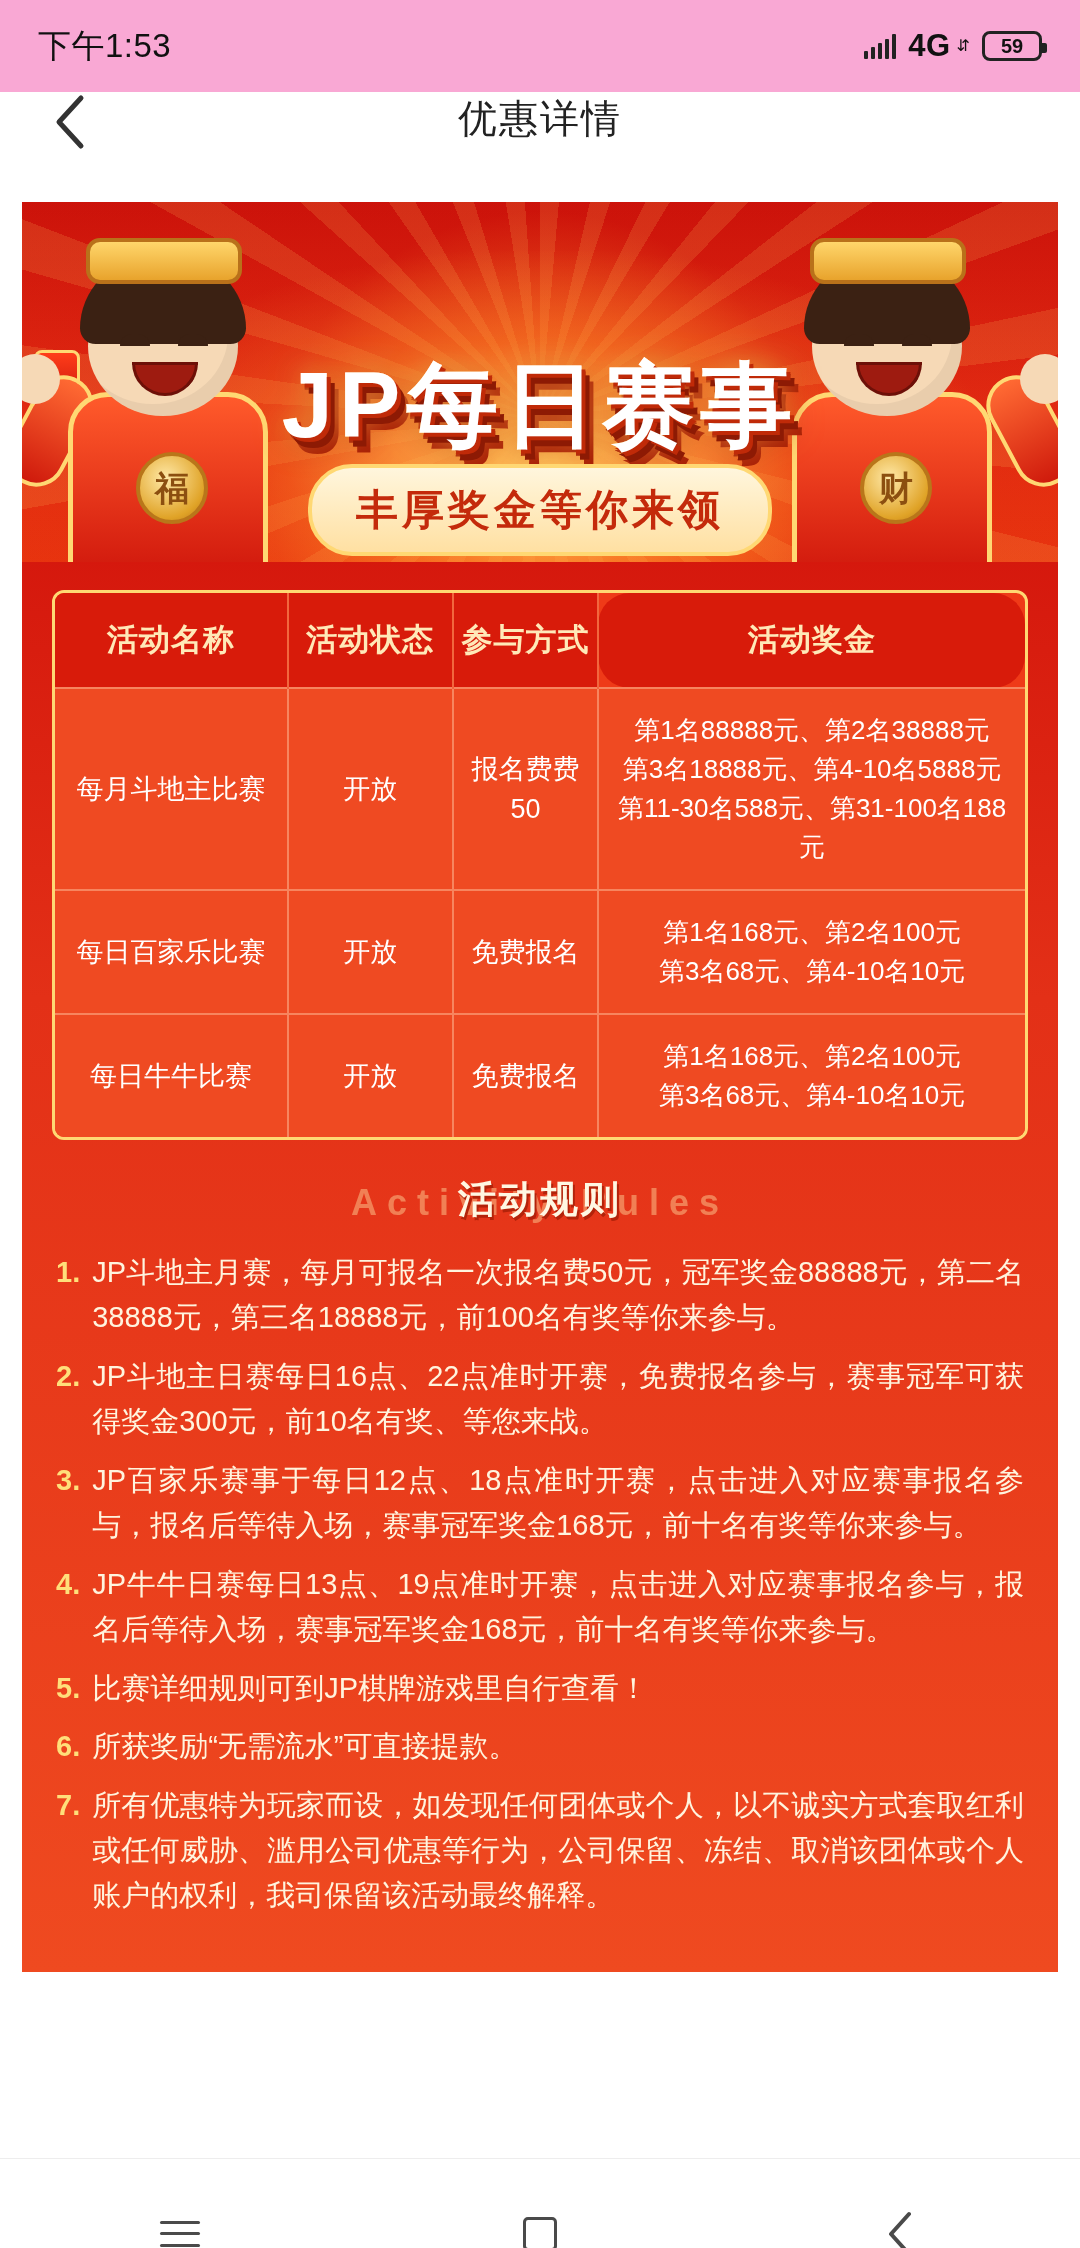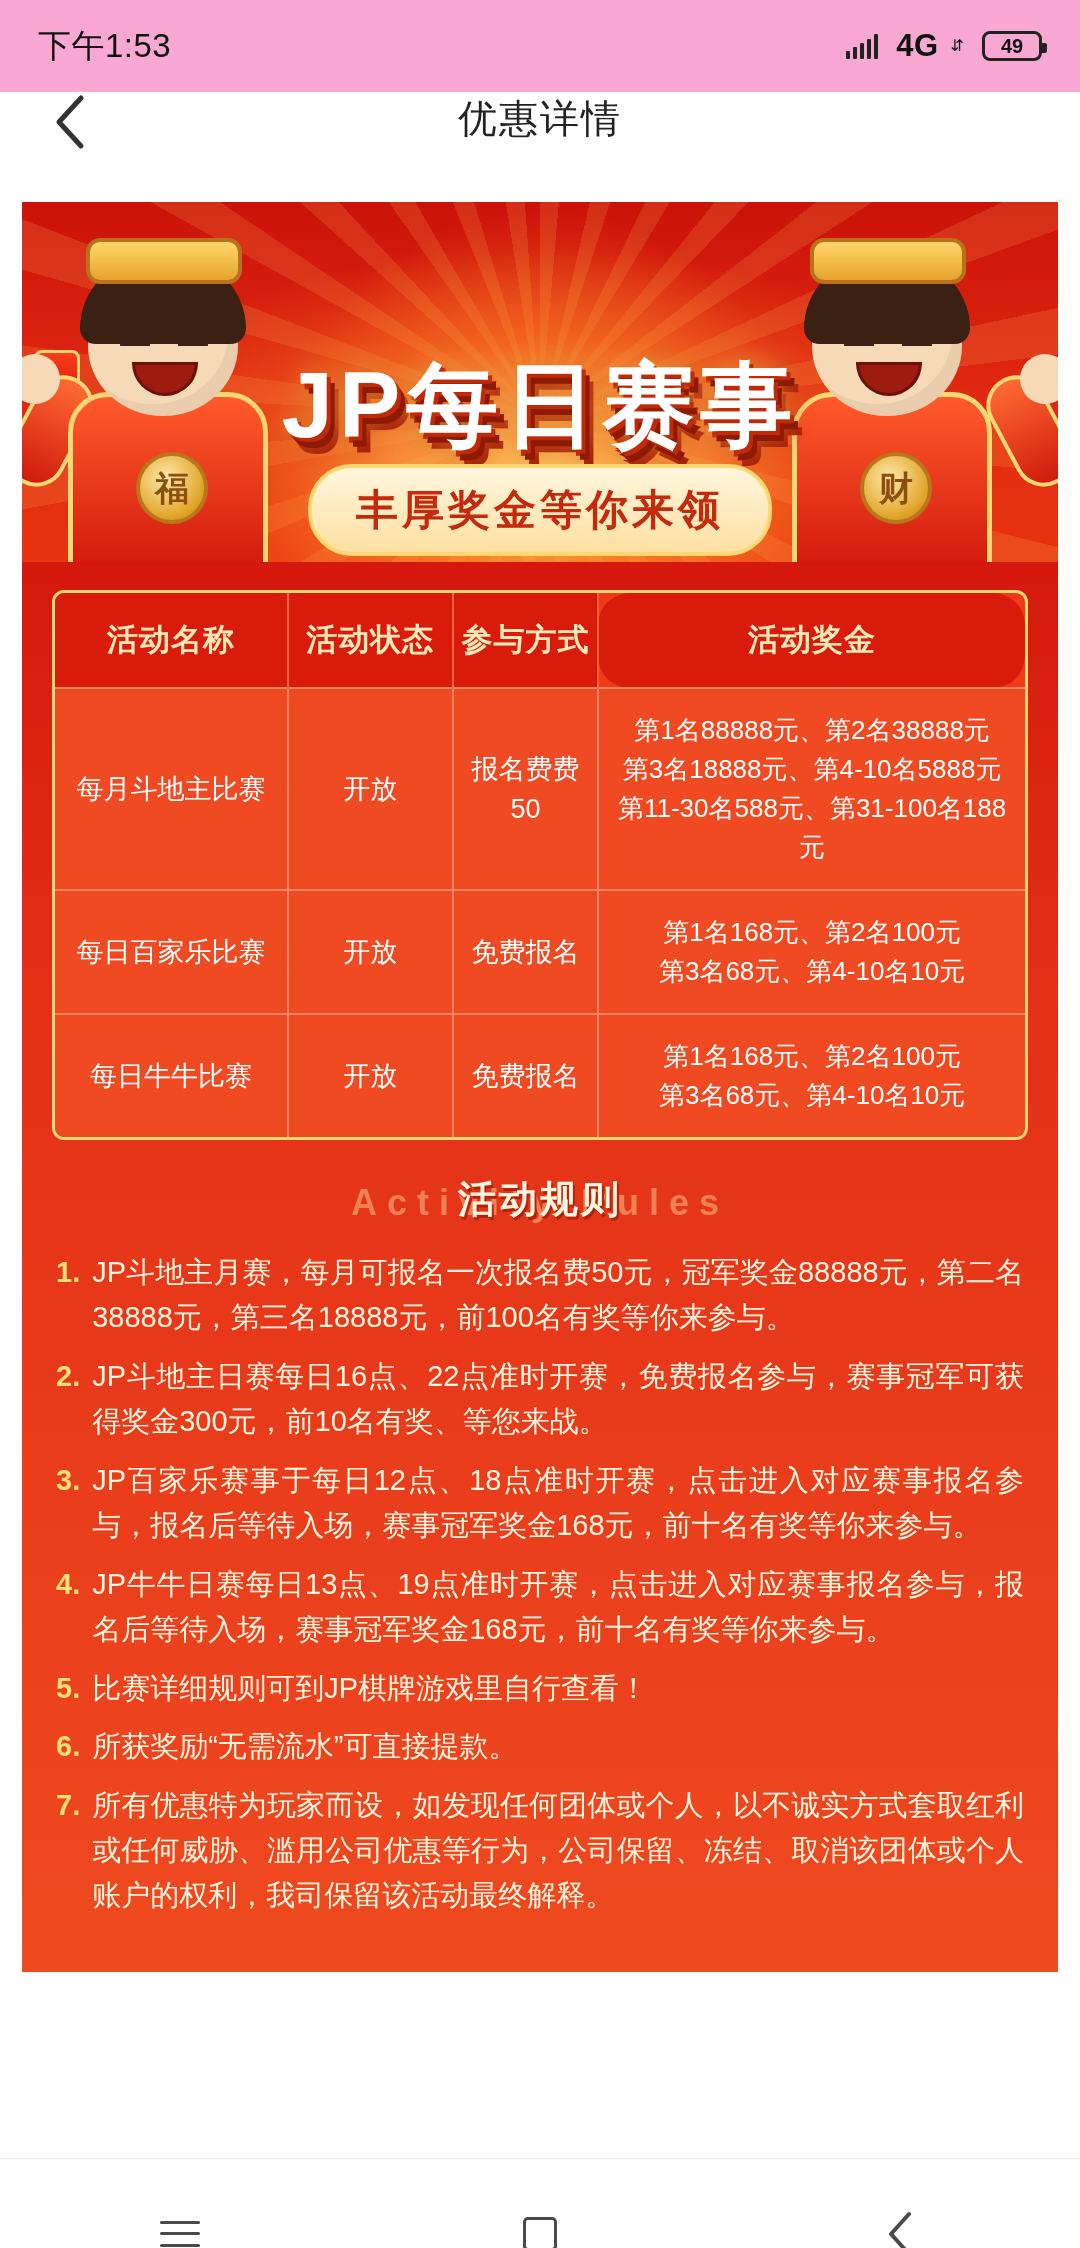--- a/index.html
+++ b/index.html
@@ -20,21 +20,21 @@
     background: #f9a8d4;
   }
   .statusbar .clock {
     font-size: 33px;
     color: #111;
     letter-spacing: 0.5px;
   }
   .status-right {
     display: flex;
     align-items: center;
-    gap: 18px;
+    gap: 12px;
   }
   .signal-bars {
     display: flex;
     align-items: flex-end;
     gap: 3px;
     height: 26px;
   }
   .signal-bars i {
     display: block;
     width: 4px;
@@ -419,21 +419,21 @@
     <span class="signal-bars">
       <i></i>
         <i></i>
         <i></i>
         <i></i>
         <i></i>
     </span>
     <span class="net-label">4G</span>
     <span class="net-arrows">⇵</span>
     <span class="battery">
-      <span>49</span>
+      <span>59</span>
     </span>
   </div>
 </div>
 
 <div class="navbar">
   <div class="nav-back">
     <svg width="34" height="56" viewBox="0 0 34 56">
       <polyline points="28,4 6,28 28,52" fill="none" stroke="#333" stroke-width="5" stroke-linecap="round" stroke-linejoin="round"></polyline>
     </svg>
   </div>

